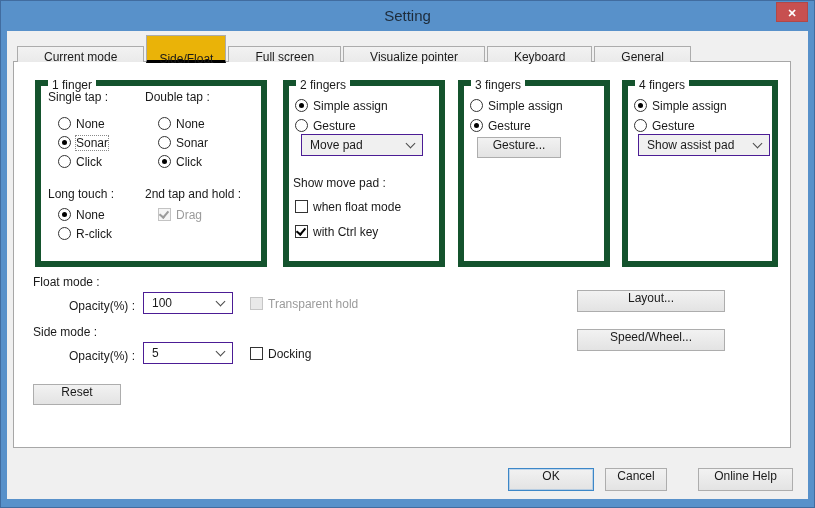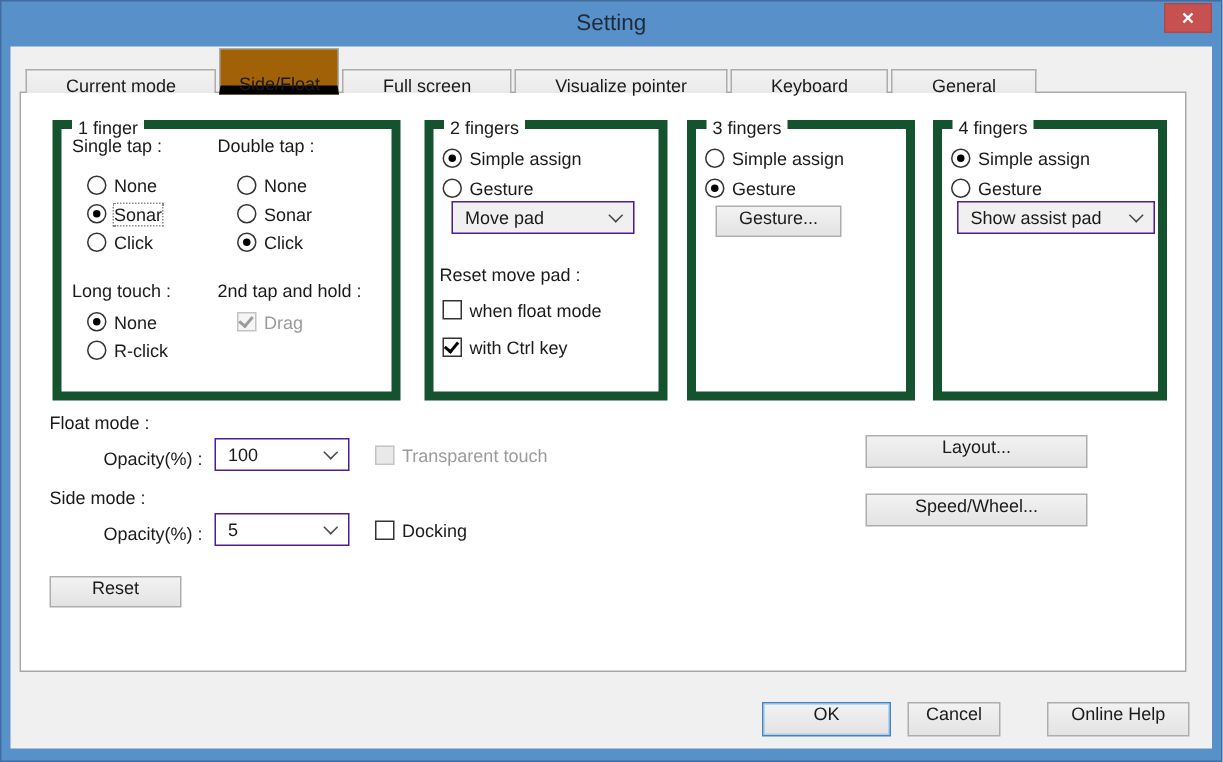--- a/index.html
+++ b/index.html
@@ -11,22 +11,22 @@
   .close-btn { position:absolute; top:2px; right:7px; width:32px; height:20px; background:#C75050;
                border:1px solid #B04848; box-sizing:border-box; text-align:center; }
   .close-btn span { color:#fff; font-size:11px; font-weight:bold; line-height:18px; }
   .client { position:absolute; left:7px; top:31px; width:801px; height:468px; background:#F0F0F0; }
   .page { position:absolute; left:13px; top:61px; width:778px; height:387px; background:#FFFFFF;
           border:1px solid #A7A7A7; box-sizing:border-box; z-index:1; }
   .tabs { position:absolute; left:17px; top:38px; height:24px; display:flex; align-items:flex-end; z-index:3; }
   .tab { height:16px; box-sizing:border-box; border:1px solid #ACACAC; border-bottom:none;
          background:linear-gradient(#F2F2F2,#EAEAEA); padding:0 26px; font-size:12px;
          line-height:20px; margin-right:2px; color:#1a1a1a; white-space:nowrap; }
-  .tab.active { height:24px; background:#a16207; padding:12px 12px; line-height:22px; position:relative;
-                margin-bottom:-1px; border-bottom:6px solid #000000; }
+  .tab.active { height:24px; background:#eab308; padding:12px 12px; line-height:22px; position:relative;
+                margin-bottom:-1px; border-bottom:3px solid #000000; }
   .group { position:absolute; border:6px solid #14532d; box-sizing:border-box; z-index:2; background:transparent; }
   .gtitle { position:absolute; top:-8px; left:7px; background:#fff; padding:0 4px; font-size:12px;
             line-height:15px; color:#1a1a1a; white-space:nowrap; }
   .lbl { position:absolute; font-size:12px; line-height:15px; color:#1a1a1a; z-index:2; white-space:nowrap; }
   .lbl.right { text-align:right; }
   .opt { position:absolute; display:flex; align-items:center; gap:5px; height:15px; font-size:12px;
          color:#1a1a1a; z-index:2; white-space:nowrap; }
   .rb { width:11px; height:11px; border:1px solid #333; border-radius:50%; background:#fff;
         position:relative; flex:0 0 auto; }
   .rb.on::after { content:""; position:absolute; left:3px; top:3px; width:5px; height:5px;
@@ -131,21 +131,21 @@
     <span>Simple assign</span>
   </div>
   <div class="opt" style="left:295px; top:118px;">
     <span class="rb"></span>
     <span>Gesture</span>
   </div>
   <div class="combo" style="left:301px; top:134px; width:122px;">
     <span>Move pad</span>
     <span class="chev"></span>
   </div>
-  <div class="lbl" style="left:293px; top:176px;">Reset move pad :</div>
+  <div class="lbl" style="left:293px; top:176px;">Show move pad :</div>
   <div class="opt" style="left:295px; top:199px;">
     <span class="cb"></span>
     <span>when float mode</span>
   </div>
   <div class="opt" style="left:295px; top:224px;">
     <span class="cb on"></span>
     <span>with Ctrl key</span>
   </div>
 
   <div class="group" style="left:458px; top:80px; width:152px; height:187px;">
@@ -180,21 +180,21 @@
   </div>
 
   <div class="lbl" style="left:33px; top:275px;">Float mode :</div>
   <div class="lbl right" style="left:55px; top:299px; width:80px;">Opacity(%) :</div>
   <div class="combo white" style="left:143px; top:292px; width:90px;">
     <span>100</span>
     <span class="chev"></span>
   </div>
   <div class="opt dis" style="left:250px; top:296px;">
     <span class="cb flat"></span>
-    <span>Transparent touch</span>
+    <span>Transparent hold</span>
   </div>
 
   <div class="lbl" style="left:33px; top:325px;">Side mode :</div>
   <div class="lbl right" style="left:55px; top:349px; width:80px;">Opacity(%) :</div>
   <div class="combo white" style="left:143px; top:342px; width:90px;">
     <span>5</span>
     <span class="chev"></span>
   </div>
   <div class="opt" style="left:250px; top:346px;">
     <span class="cb"></span>

